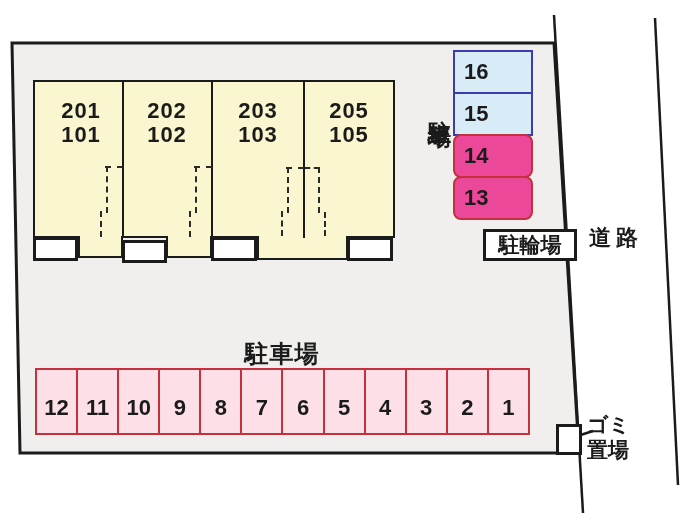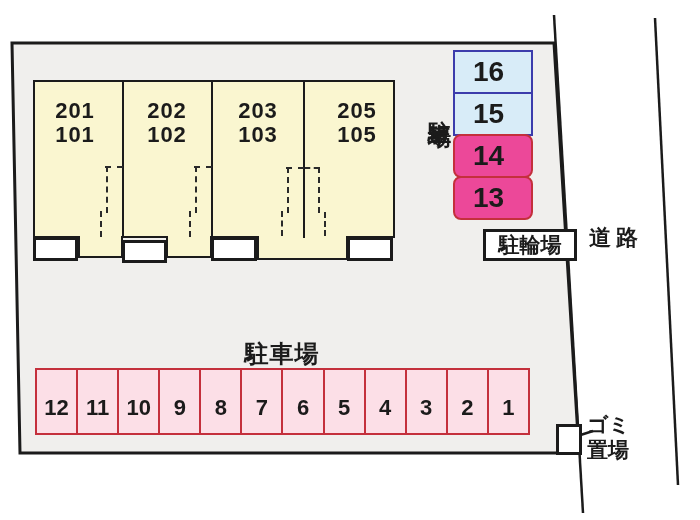--- a/index.html
+++ b/index.html
@@ -19,21 +19,21 @@
   .bump{position:absolute;top:236px;background:#faf6d0;border:2px solid #1b1b1b;border-top:none;z-index:3;}
   .porch{position:absolute;background:#ffffff;border:3px solid #1b1b1b;z-index:4;}
   .dash-v{position:absolute;width:0;border-left:2px dashed #2a2a2a;z-index:5;}
   .dash-h{position:absolute;height:0;border-top:2px dashed #2a2a2a;z-index:5;}
 
   
   .side-label{position:absolute;left:425px;top:102px;z-index:5;writing-mode:vertical-rl;
     font-weight:bold;font-size:23px;letter-spacing:3px;}
   .side-col{position:absolute;left:453px;top:50px;width:80px;z-index:4;}
   .cell{width:80px;height:44px;border:2px solid;display:flex;align-items:center;
-    padding-left:18px;font-size:28px;font-weight:bold;}
+    padding-left:9px;font-size:22px;font-weight:bold;}
   .cell + .cell{margin-top:-2px;}
   .cell.blue{background:#d8ecf8;border-color:#3c3cac;}
   .cell.pink{background:#ec4899;border-color:#c4303c;border-radius:8px;}
 
   
   .bike-box{position:absolute;left:444px;top:229px;width:94px;height:32px;z-index:5;
     background:#ffffff;border:3px solid #1b1b1b;display:flex;align-items:center;justify-content:center;
     font-weight:bold;font-size:21px;letter-spacing:0px;margin-left:39px;}
 
   
@@ -63,33 +63,33 @@
     <line x1="554" y1="15" x2="583" y2="513" stroke="#1b1b1b" stroke-width="2.5"></line>
     <line x1="655" y1="18" x2="678" y2="485" stroke="#1b1b1b" stroke-width="2.5"></line>
     <line x1="565" y1="440" x2="593" y2="431" stroke="#1b1b1b" stroke-width="2.5"></line>
   </svg>
 
   <div class="building"></div>
   <div class="divider" style="left:122px;"></div>
   <div class="divider" style="left:211px;"></div>
   <div class="divider" style="left:303px;"></div>
 
-  <div class="unit-label" style="left:30px;">
+  <div class="unit-label" style="left:36px;">
     <div>201</div>
     <div>101</div>
   </div>
   <div class="unit-label" style="left:122px;">
     <div>202</div>
     <div>102</div>
   </div>
   <div class="unit-label" style="left:213px;">
     <div>203</div>
     <div>103</div>
   </div>
-  <div class="unit-label" style="left:312px;">
+  <div class="unit-label" style="left:304px;">
     <div>205</div>
     <div>105</div>
   </div>
 
   <div class="dash-h" style="left:105px;top:166px;width:18px;"></div>
   <div class="dash-v" style="left:106px;top:166px;height:47px;"></div>
   <div class="dash-v" style="left:100px;top:211px;height:26px;"></div>
   <div class="dash-h" style="left:194px;top:166px;width:18px;"></div>
   <div class="dash-v" style="left:195px;top:166px;height:47px;"></div>
   <div class="dash-v" style="left:189px;top:211px;height:26px;"></div>

